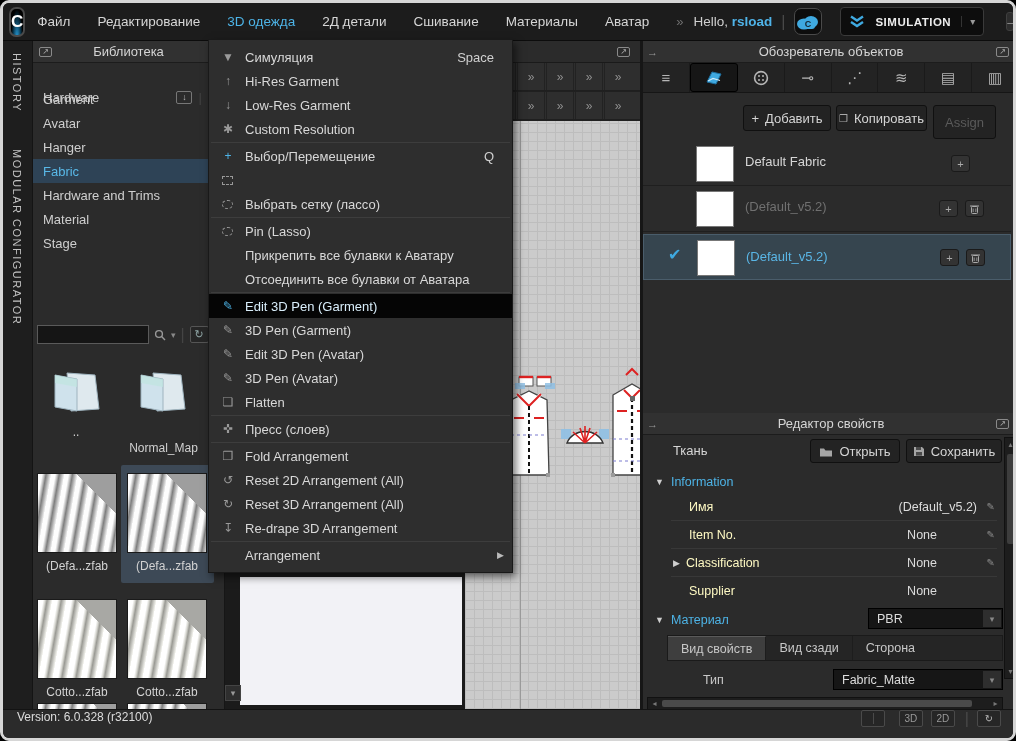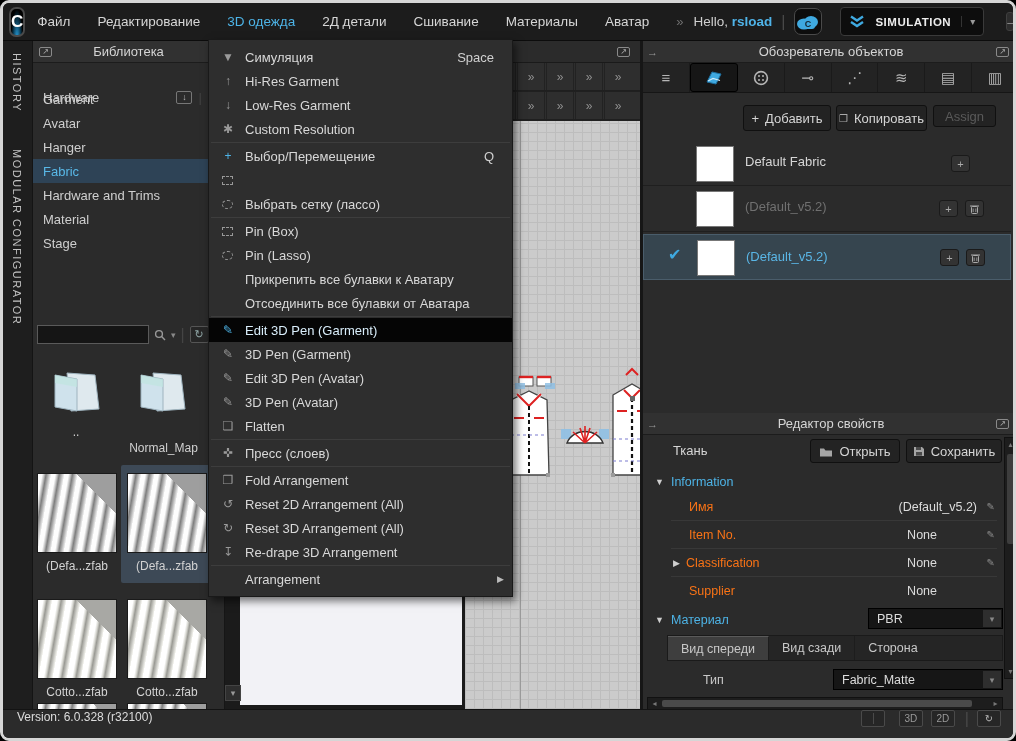--- a/index.html
+++ b/index.html
@@ -85,21 +85,21 @@
 .obrow.sel{background:#36454f;border:1px solid #4a5d6b}
 .swatch{position:absolute;left:53px;top:3px;width:38px;height:36px;background:#fff;border:1px solid #777}
 .obname{position:absolute;left:102px;top:11px;font-size:13px;color:#d6d6d6}
 .obname.dim{color:#707070}
 .obname.selc{color:#5ab6e6}
 .check{position:absolute;left:24px;top:10px;color:#3fa9e0;font-size:16px}
 .sqbtn{position:absolute;top:12px;width:19px;height:17px;background:#333;border:1px solid #1a1a1a;border-radius:3px;color:#aaa;font-size:11px;display:flex;align-items:center;justify-content:center}
 .rowline{position:absolute;left:0;right:8px;height:1px;background:#1f1f1f}
 
 .pe-row{position:absolute;left:28px;right:22px;height:28px;border-bottom:1px solid #383838;display:flex;align-items:center}
-.pe-lbl{color:#f97316;font-size:12.5px;margin-left:18px}
+.pe-lbl{color:#fef9c3;font-size:12.5px;margin-left:18px}
 .pe-val{position:absolute;right:20px;color:#dcdcdc;font-size:12.5px}
 .pencil{position:absolute;right:2px;color:#8a8a8a;font-size:10px}
 .sect{position:absolute;left:12px;color:#4db3e6;font-size:12.5px;display:flex;align-items:center;gap:7px}
 .sect .tri{color:#cfcfcf;font-size:9px}
 .ddbox{position:absolute;height:21px;background:#161616;border:1px solid #000;color:#ddd;font-size:12.5px;display:flex;align-items:center;padding-left:8px}
 .ddbox .arr{position:absolute;right:1px;top:1px;bottom:1px;width:18px;background:#2e2e2e;color:#888;font-size:9px;display:flex;align-items:center;justify-content:center}
 .ptab{height:24px;display:flex;align-items:center;padding:0 13px;color:#c8c8c8;font-size:12.5px;border-right:1px solid #1d1d1d}
 .ptab.active{background:#3e3e3e;border-top:1px solid #5a5a5a}
 .hscroll{position:absolute;height:13px;background:#1d1d1d;border:1px solid #111;display:flex;align-items:center}
 .hthumb{position:absolute;left:14px;right:30px;top:2px;bottom:2px;background:#4a4a4a;border-radius:2px}
@@ -334,24 +334,20 @@
       </div>
     <div class="mi">
         <span class="mico boxsel"></span>
       </div>
     <div class="mi">
         <span class="mico lassosel"></span>
         <span>Выбрать сетку (лассо)</span>
       </div>
     <div class="msep"></div>
     <div class="mi">
-        <span class="mico boxsel"></span>
-        <span>Pin (Box)</span>
-      </div>
-    <div class="mi">
         <span class="mico lassosel"></span>
         <span>Pin (Lasso)</span>
       </div>
     <div class="mi">
         <span>Прикрепить все булавки к Аватару</span>
       </div>
     <div class="mi">
         <span>Отсоединить все булавки от Аватара</span>
       </div>
     <div class="msep"></div>
@@ -449,21 +445,21 @@
     </div>
 
     <div class="btn" style="position:absolute;left:100px;top:64px;width:88px;height:26px">
         <span>+</span>
         <span>Добавить</span>
       </div>
     <div class="btn" style="position:absolute;left:193px;top:64px;width:91px;height:26px">
         <span style="font-size:10px;color:#aaa">❐</span>
         <span>Копировать</span>
       </div>
-    <div class="btn disabled" style="position:absolute;left:290px;top:64px;width:63px;height:22px">
+    <div class="btn disabled" style="position:absolute;left:290px;top:64px;width:63px;height:34px">
         <span>Assign</span>
       </div>
 
     <div class="obrow" style="top:102px">
       <div class="swatch"></div>
       <span class="obname">Default Fabric</span>
       <div class="sqbtn" style="left:308px">+</div>
     </div>
     <div class="rowline" style="top:144px"></div>
     <div class="obrow" style="top:147px">
@@ -546,21 +542,21 @@
         <span class="tri">▼</span>
         <span>Материал</span>
       </div>
     <div class="ddbox" style="left:225px;top:567px;width:135px">
       <span>PBR</span>
       <span class="arr">▾</span>
     </div>
 
     <div class="a" style="left:24px;top:594px;right:16px;height:26px;background:#252525;border:1px solid #1a1a1a;display:flex">
       <div class="ptab active">
-          <span>Вид спереди</span>
+          <span>Вид свойств</span>
         </div>
       <div class="ptab">
           <span>Вид сзади</span>
         </div>
       <div class="ptab" style="border-right:none">
           <span>Сторона</span>
         </div>
     </div>
 
     <span class="a" style="left:60px;top:632px;color:#c8c8c8;font-size:12.5px">Тип</span>

